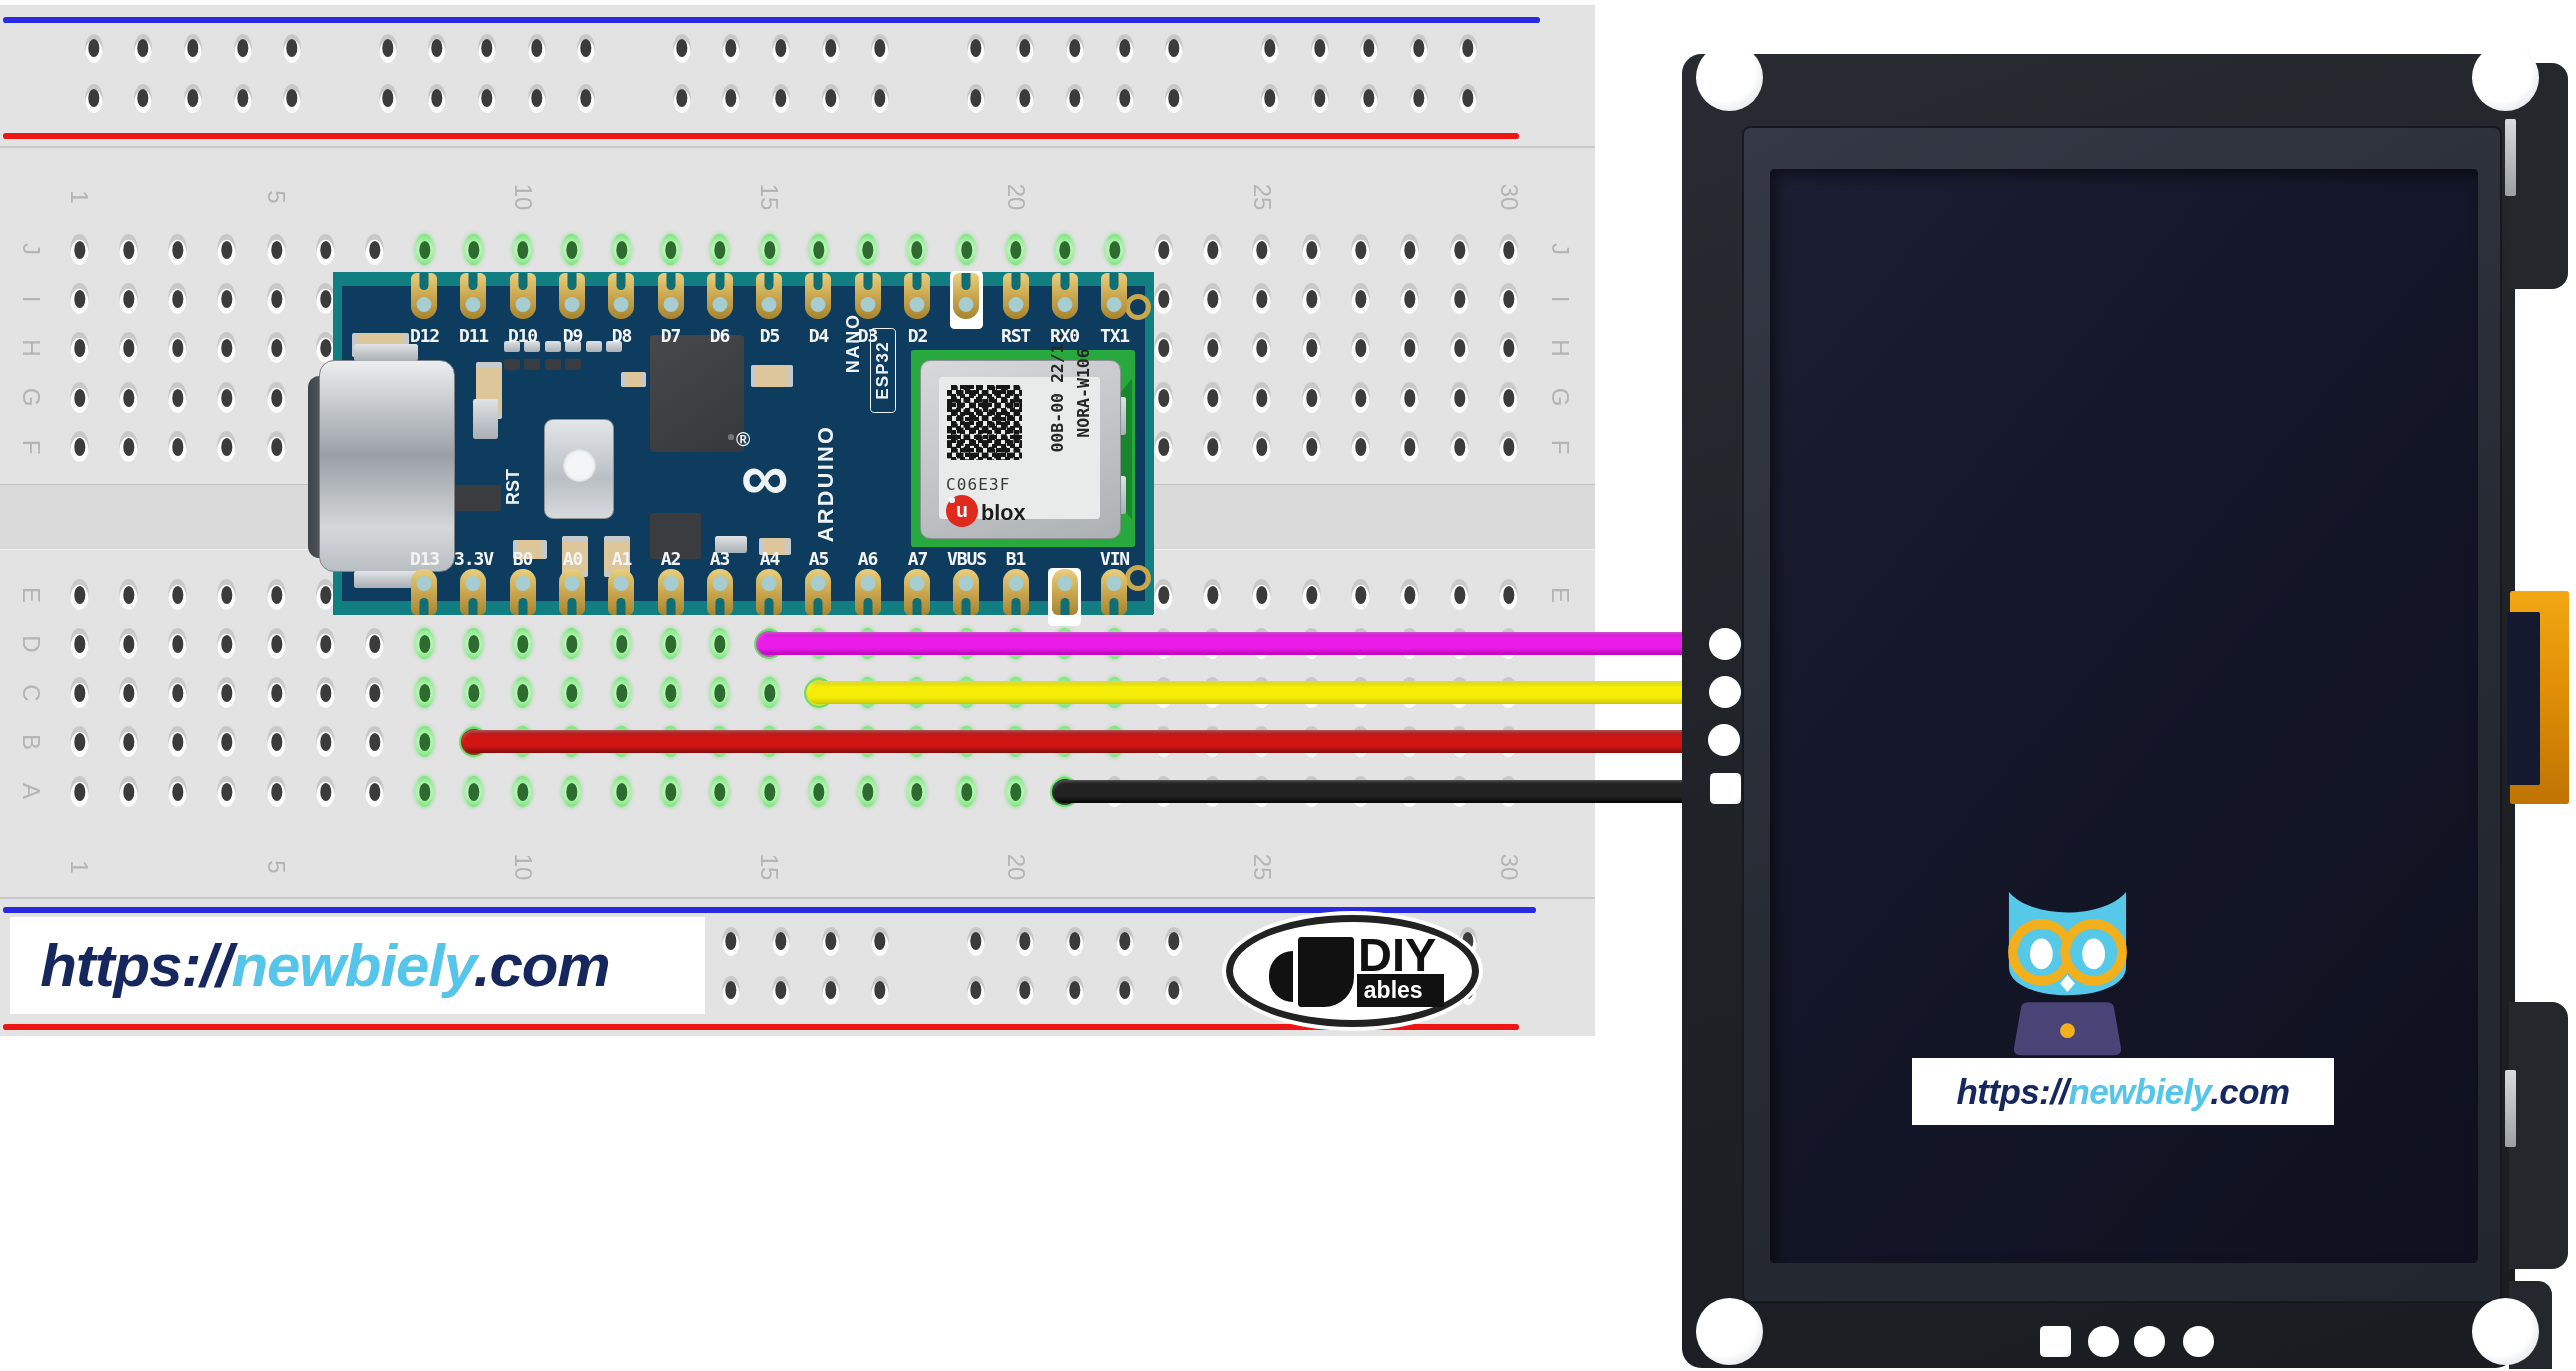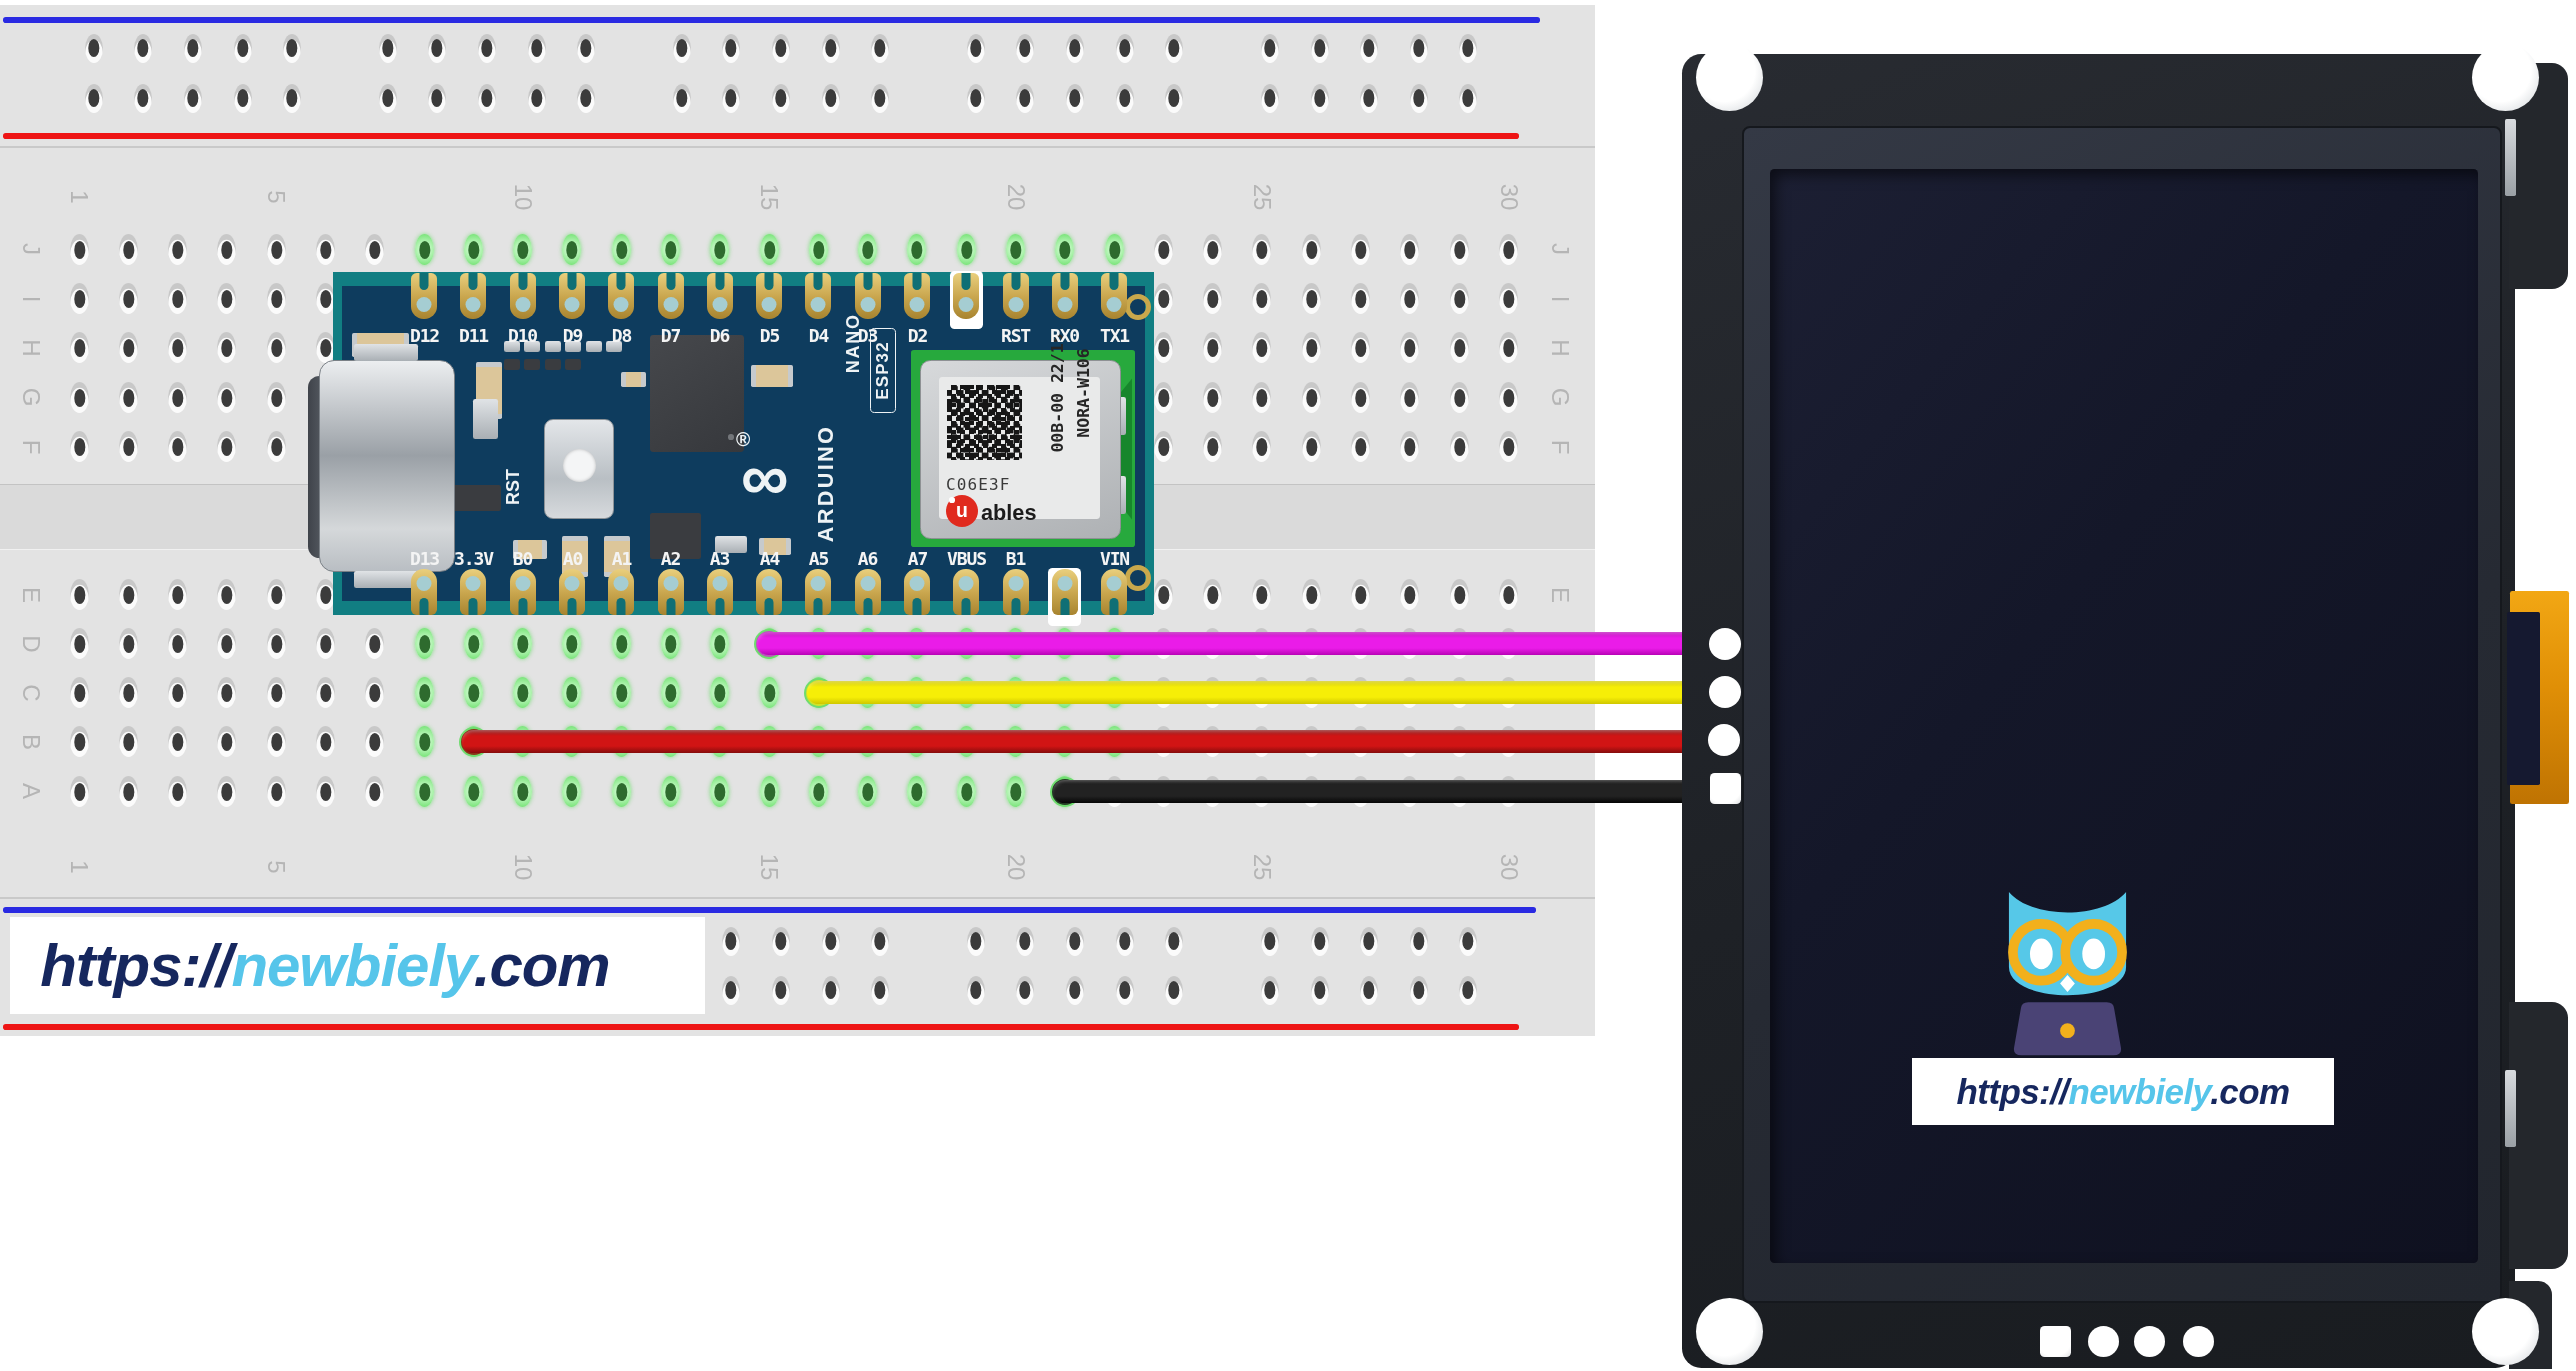--- a/index.html
+++ b/index.html
@@ -1409,21 +1409,21 @@
     <div class="abs" id="mod-pcb"></div>
     <div class="abs" id="mod-tri"></div>
     <div class="abs smd-silver" style="left:1111px;top:397px;width:15px;height:38px;"></div>
     <div class="abs smd-silver" style="left:1111px;top:476px;width:15px;height:38px;"></div>
     <div class="abs" id="mod-shield"></div>
     <div class="abs" id="mod-label"></div>
     <div class="abs" id="mod-qr"></div>
     <div class="abs" id="mod-serial">C06E3F</div>
     <div class="abs" id="ublox-circle">u</div>
     <div class="abs" id="ublox-dot"></div>
-    <div class="abs" id="ublox-blox">ables</div>
+    <div class="abs" id="ublox-blox">blox</div>
     <div class="abs vtext mod-rot" style="left:989px;top:381px;width:137px;height:25px;transform-origin:68px 12.5px;">00B-00 22/15</div>
     <div class="abs vtext mod-rot" style="left:1015px;top:381px;width:137px;height:25px;transform-origin:68px 12.5px;">NORA-W106</div>
 
     <div class="layer" id="ard-pins">
         <div class="pin t" style="left: 411px; top: 273px; position: absolute;">
           <div class="ph" style="position: absolute;"></div>
           <div class="nt" style="position: absolute;"></div>
         </div>
         <div class="pin-lab" style="left: 396px; top: 325px; position: absolute;">D12</div>
         <div class="pin t" style="left: 460px; top: 273px; position: absolute;">
@@ -1582,20 +1582,26 @@
       <div class="wire-cap" style="left: 459px; top: 727px; background: rgb(138, 51, 23); position: absolute;"></div>
       <div class="wire" style="left: 462px; top: 730px; width: 1239px; background: linear-gradient(rgb(133, 12, 12) 0%, rgb(209, 20, 20) 26%, rgb(209, 20, 20) 70%, rgb(133, 12, 12) 100%); position: absolute;"></div>
       <div class="wire-cap" style="left: 1050px; top: 777px; background: rgb(34, 58, 34); position: absolute;"></div>
       <div class="wire" style="left: 1053px; top: 780px; width: 647px; background: linear-gradient(rgb(5, 5, 5) 0%, rgb(34, 34, 34) 26%, rgb(34, 34, 34) 70%, rgb(5, 5, 5) 100%); position: absolute;"></div>
     </div>
 
   <div class="abs" id="url-box">
     <div class="urlfont"><span class="url-navy">https://</span><span class="url-blue">newbiely</span><span class="url-navy">.com</span></div>
   </div>
 
+  <div class="abs" id="diyables">
+    <div class="abs" id="diy-half"></div>
+    <div class="abs" id="diy-square"></div>
+    <div class="abs" id="diy-text">DIY</div>
+    <div class="abs" id="diy-ables">ables</div>
+  </div>
 
   <div class="layer">
     <div class="abs" id="disp-body"></div>
     <div class="abs disp-ext" style="left:2509px;top:63px;width:59px;height:226px;"></div>
     <div class="abs disp-ext" style="left:2509px;top:1002px;width:59px;height:267px;"></div>
     <div class="abs disp-ext" style="left:2509px;top:1281px;width:43px;height:88px;border-radius:0 13.7px 0 0;"></div>
     <div class="abs disp-silver" style="left:2505px;top:119px;width:11.4px;height:77px;"></div>
     <div class="abs disp-silver" style="left:2505px;top:1070px;width:11.4px;height:77px;"></div>
     <div class="abs" id="flex-orange"></div>
     <div class="abs" id="flex-dark"></div>

